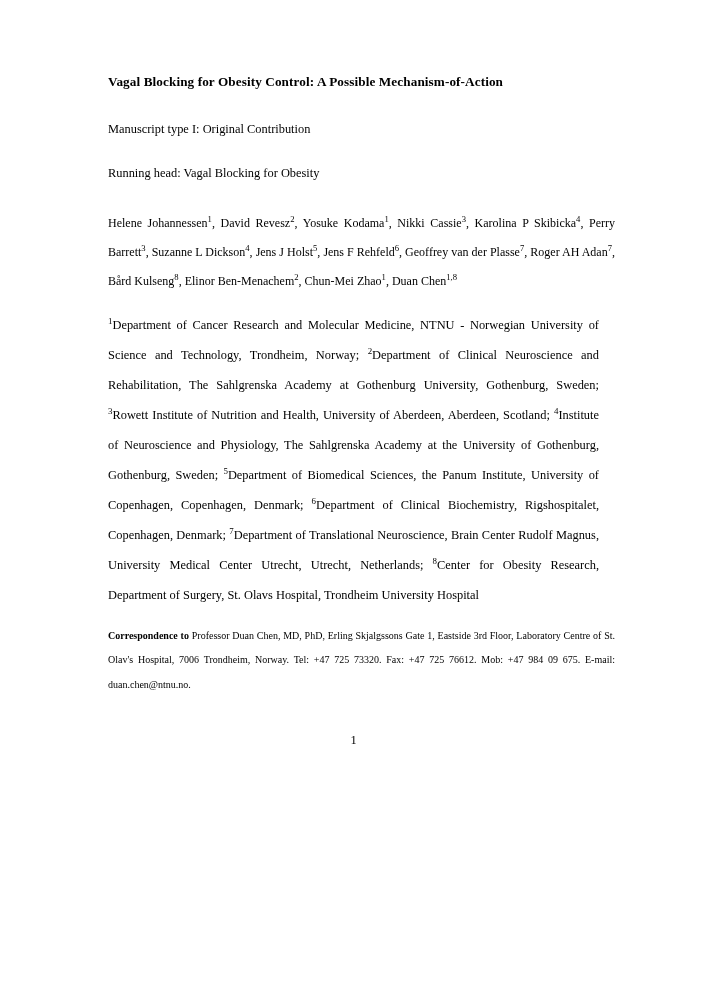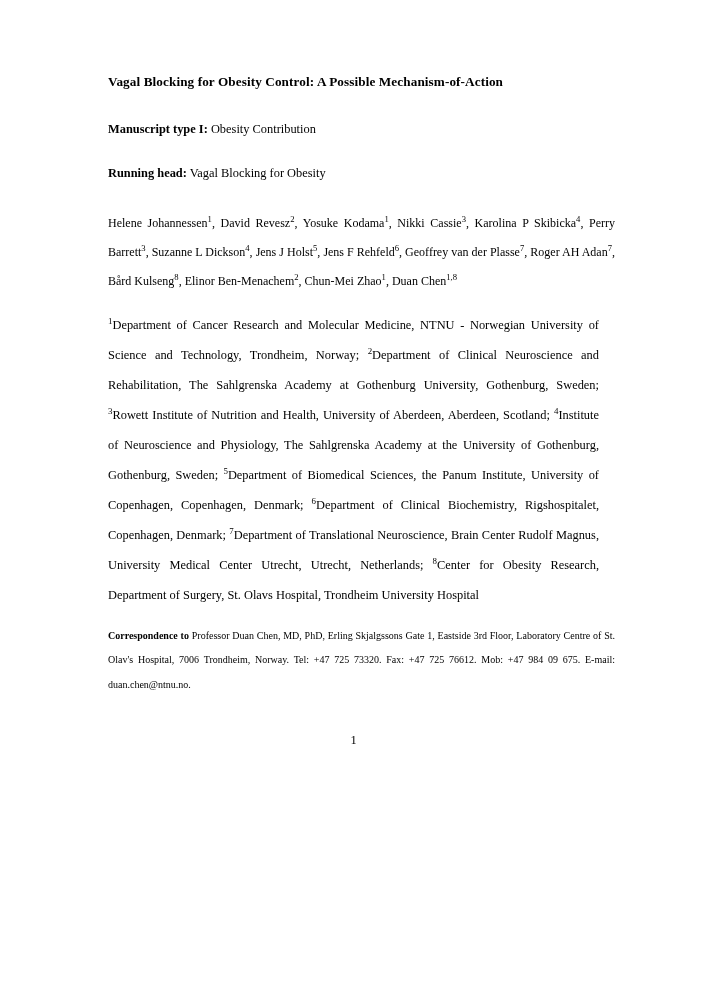--- a/index.html
+++ b/index.html
@@ -28,21 +28,21 @@
     line-height: 1.5;
     margin: 0 0 28px 0;
     letter-spacing: 0.1px;
   }
   .meta-line {
     font-size: 12.4px;
     line-height: 1.5;
     margin: 0 0 26px 0;
   }
   .meta-line .lbl {
-    font-weight: bold;
+    font-weight: normal;
   }
   .authors {
     font-size: 12px;
     line-height: 2.42;
     text-align: justify;
     margin: 10px 0 14px 0;
   }
   .affiliations {
     font-size: 12.4px;
     line-height: 2.42;
@@ -73,21 +73,21 @@
   }
 </style>
 </head>
 <body>
 
 <div class="page">
 
   <h1 class="title">Vagal Blocking for Obesity Control: A Possible Mechanism-of-Action</h1>
 
   <p class="meta-line">
-    <span class="lbl">Manuscript type I:</span><span> Obesity Contribution</span>
+    <span class="lbl">Manuscript type I:</span><span> Original Contribution</span>
   </p>
 
   <p class="meta-line">
     <span class="lbl">Running head:</span><span> Vagal Blocking for Obesity</span>
   </p>
 
   <p class="authors">Helene Johannessen<sup>1</sup>, David Revesz<sup>2</sup>, Yosuke Kodama<sup>1</sup>, Nikki Cassie<sup>3</sup>, Karolina P Skibicka<sup>4</sup>, Perry Barrett<sup>3</sup>, Suzanne L Dickson<sup>4</sup>, Jens J Holst<sup>5</sup>, Jens F Rehfeld<sup>6</sup>, Geoffrey van der Plasse<sup>7</sup>, Roger AH Adan<sup>7</sup>, Bård Kulseng<sup>8</sup>, Elinor Ben-Menachem<sup>2</sup>, Chun-Mei Zhao<sup>1</sup>, Duan Chen<sup>1,8</sup></p>
 
   <p class="affiliations"><sup>1</sup>Department of Cancer Research and Molecular Medicine, NTNU - Norwegian University of Science and Technology, Trondheim, Norway; <sup>2</sup>Department of Clinical Neuroscience and Rehabilitation, The Sahlgrenska Academy at Gothenburg University, Gothenburg, Sweden; <sup>3</sup>Rowett Institute of Nutrition and Health, University of Aberdeen, Aberdeen, Scotland; <sup>4</sup>Institute of Neuroscience and Physiology, The Sahlgrenska Academy at the University of Gothenburg, Gothenburg, Sweden; <sup>5</sup>Department of Biomedical Sciences, the Panum Institute, University of Copenhagen, Copenhagen, Denmark; <sup>6</sup>Department of Clinical Biochemistry, Rigshospitalet, Copenhagen, Denmark; <sup>7</sup>Department of Translational Neuroscience, Brain Center Rudolf Magnus, University Medical Center Utrecht, Utrecht, Netherlands; <sup>8</sup>Center for Obesity Research, Department of Surgery, St. Olavs Hospital, Trondheim University Hospital</p>
 

